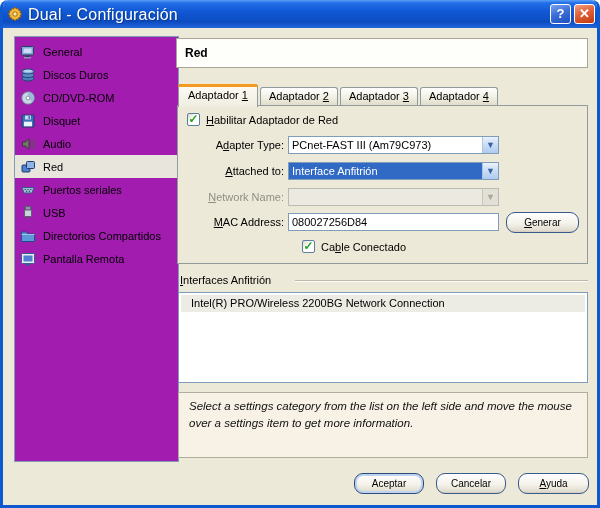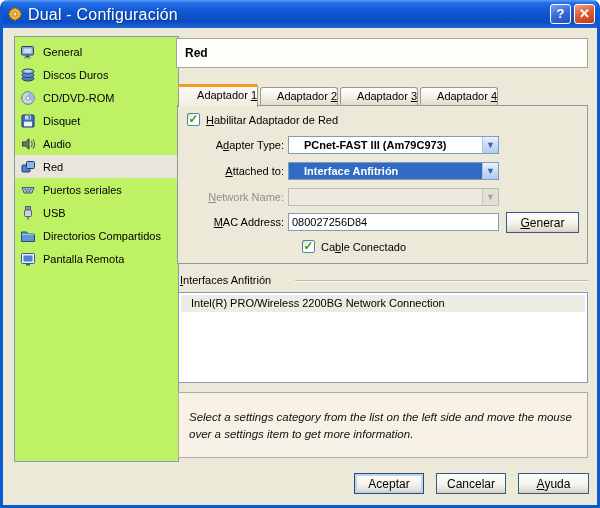--- a/index.html
+++ b/index.html
@@ -30,40 +30,40 @@
     border: 1px solid #fff; border-radius: 3px;
     color: #fff; font-weight: bold; text-align: center; line-height: 18px; font-size: 13px;
     cursor: default;
   }
   .tbtn.help  { right: 29px; background: linear-gradient(160deg,#7AA4F0 0%,#3D6FD8 45%,#1E4FC0 100%); }
   .tbtn.close { right: 5px;  background: linear-gradient(160deg,#F0A080 0%,#E06038 45%,#C23A10 100%); }
 
   
   .sidebox {
     position: absolute; left: 11px; top: 36px; width: 165px; height: 426px;
-    background: #bef264; border: 1px solid #7F9DB9; padding-top: 3px;
+    background: #a21caf; border: 1px solid #7F9DB9; padding-top: 3px;
   }
   .side-item { display: flex; align-items: center; height: 23px; padding-left: 5px; gap: 7px; }
   .side-item.sel { background: #E8E6DC; }
   .icn { width: 16px; height: 16px; flex: 0 0 16px; }
   .icn svg { display: block; }
 
   
   .hdrbox {
     position: absolute; left: 173px; top: 38px; width: 412px; height: 30px;
     background: #FEFEFB; border: 1px solid #A9A597;
   }
   .hdrbox .t { display: block; font-weight: bold; font-size: 12px; line-height: 28px; padding-left: 8px; }
 
   .tabs { position: absolute; left: 175px; top: 84px; height: 22px; display: flex; }
   .tab {
     position: relative; width: 78px; height: 19px; margin-top: 3px; margin-right: 2px;
     border: 1px solid #919B9C; border-bottom: none; border-radius: 3px 3px 0 0;
     background: linear-gradient(180deg,#FFFFFF 0%,#F1EFE2 55%,#DDD9C8 100%);
-    text-align: right; line-height: 17px;
+    text-align: center; line-height: 17px;
   }
   .tab.active {
     width: 80px; height: 23px; margin-top: 0; z-index: 2;
     background: linear-gradient(180deg,#FDFBF4 0%,#F0EDE0 100%);
     line-height: 20px;
   }
   .tab.active::before {
     content: ""; position: absolute; top: -1px; left: -1px; right: -1px; height: 3px;
     background: #F29A21; border-radius: 3px 3px 0 0;
   }
@@ -83,60 +83,60 @@
   .tick { color: #21A121; font-size: 12px; font-weight: bold; line-height: 1; margin-top: -2px; }
 
   .flabel { position: absolute; left: 10px; width: 96px; text-align: right; line-height: 18px; white-space: nowrap; }
   .flabel.dis { color: #8F8F85; }
   .accel { text-decoration: underline; }
 
   .combo {
     position: absolute; left: 110px; width: 211px; height: 18px;
     border: 1px solid #7F9DB9; background: #fff; display: flex;
   }
-  .combo .val { flex: 1; line-height: 16px; padding-left: 15px; white-space: nowrap; overflow: hidden; font-weight: bold; }
+  .combo .val { flex: 1; line-height: 16px; padding-left: 3px; white-space: nowrap; overflow: hidden; }
   .combo .cbtn {
     width: 16px; border-left: 1px solid #AFC4E0;
     background: linear-gradient(180deg,#EAF1FC 0%,#CADCF5 50%,#AECBF0 100%);
     color: #3D62A0; font-size: 9px; text-align: center; line-height: 16px;
   }
   .combo.selected .val { background: #316AC5; color: #fff; }
   .combo.disabled { background: #ECEAE0; border-color: #B7BCB7; }
   .combo.disabled .val { color: #8E8E86; margin-top: 13px; }
   .combo.disabled .cbtn {
     background: #E2E0D5; border-left-color: #C9C7BB; color: #A6A69A;
   }
 
   .tfield {
     position: absolute; left: 110px; width: 211px; height: 18px;
     border: 1px solid #7F9DB9; background: #fff;
     font-family: inherit; font-size: 11px; padding-left: 3px; color: #000;
   }
 
   .xpbtn {
-    border: 1px solid #37598C; border-radius: 0;
+    border: 1px solid #37598C; border-radius: 9px;
     background: linear-gradient(180deg,#FFFFFF 0%,#F4F2EA 55%,#E2DDD0 90%,#D2CCBE 100%);
-    font-family: inherit; font-size: 12px; color: #000; text-align: center;
+    font-family: inherit; font-size: 10px; color: #000; text-align: center;
   }
   .pbtn { position: absolute; left: 328px; top: 106px; width: 73px; height: 21px; }
 
   .grouphdr { position: absolute; left: 177px; top: 274px; white-space: nowrap; }
   .groupline {
     position: absolute; left: 292px; right: 9px; top: 280px; height: 2px;
     border-top: 1px solid #BDB9A8; border-bottom: 1px solid #FDFCF8;
   }
   .iflist {
     position: absolute; left: 175px; top: 292px; width: 410px; height: 91px;
     background: #fff; border: 1px solid #7F9DB9; padding: 2px;
   }
   .ifitem { height: 17px; line-height: 16px; padding-left: 10px; background: #EDECE4; white-space: nowrap; overflow: hidden; }
 
   .helpbox {
     position: absolute; left: 175px; top: 392px; width: 410px; height: 66px;
-    background: #F7F1E6; border: 1px solid #B1AC9D; padding: 16px 10px;
+    background: #F7F1E6; border: 1px solid #B1AC9D; padding: 5px 10px;
   }
   .helptext { font-style: italic; font-size: 11.5px; line-height: 1.45; color: #111; }
 
   .footbtn { position: absolute; top: 473px; width: 70px; height: 21px; }
   .footbtn.ok { left: 351px; box-shadow: inset 0 0 0 2px #BDD3F0; border-color: #2A4A7C; }
   .footbtn.cancel { left: 433px; }
   .footbtn.helpb { left: 515px; width: 71px; }
 </style>
 </head>
 <body>

